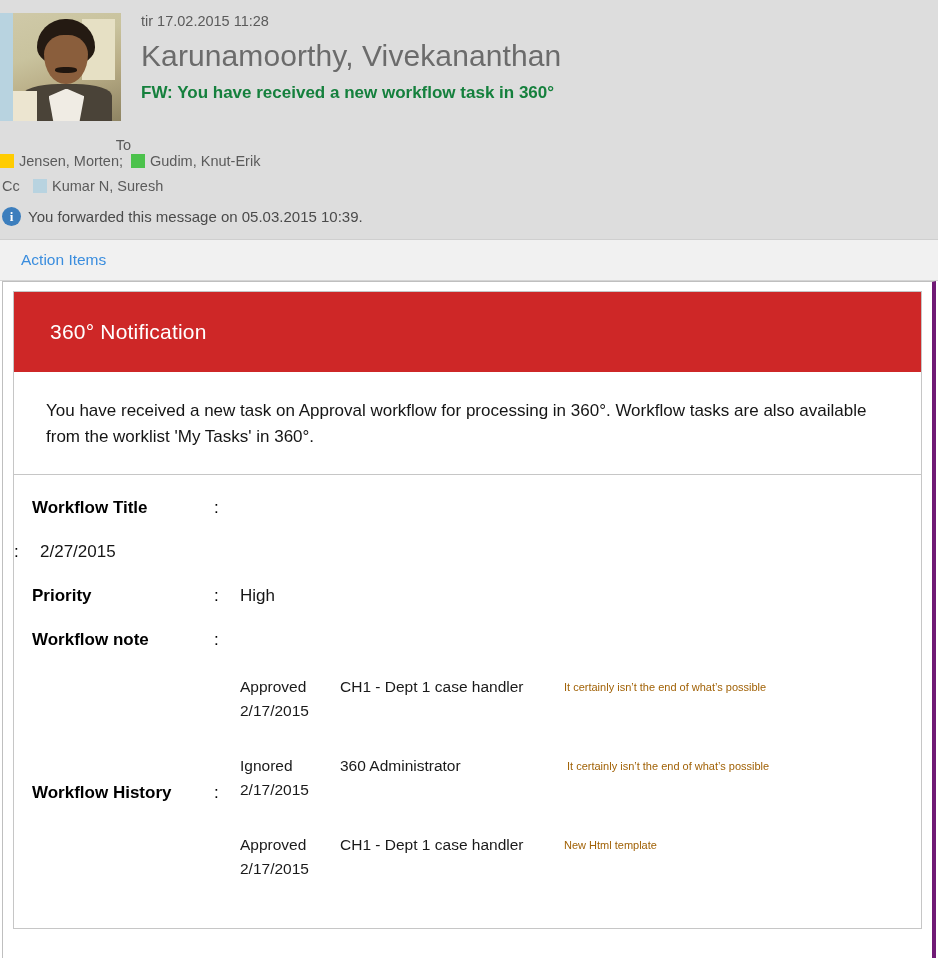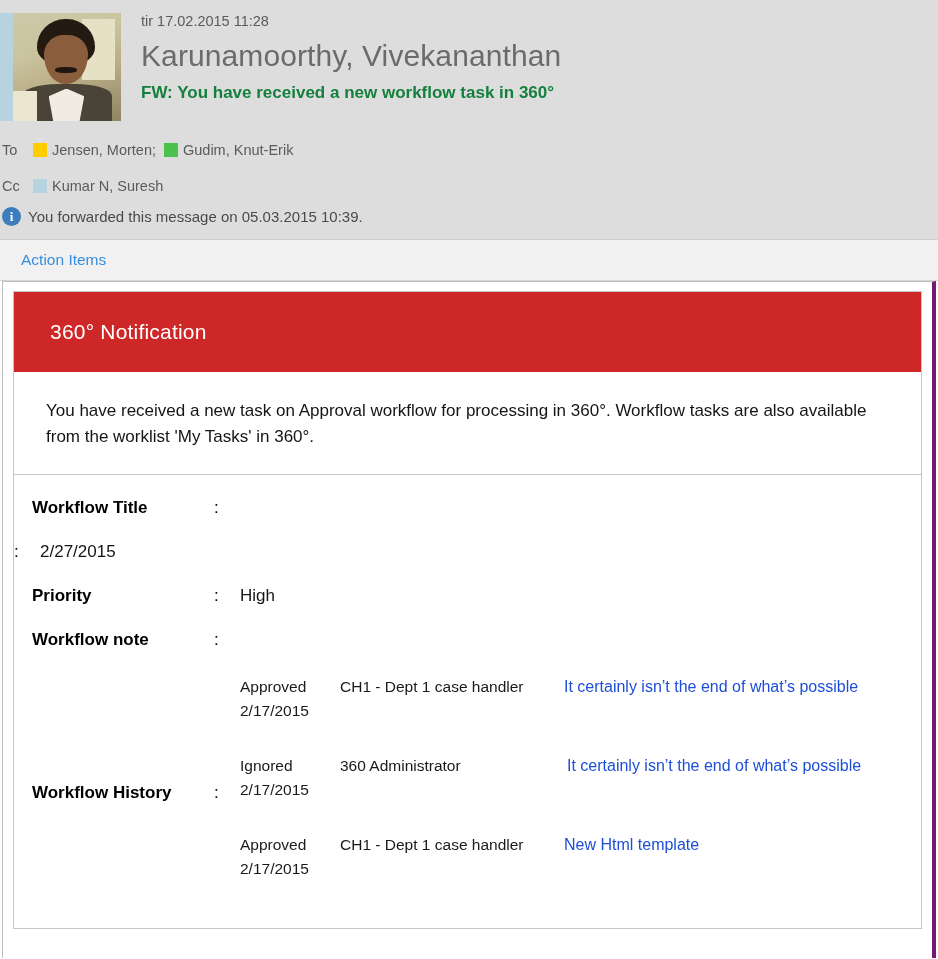--- a/index.html
+++ b/index.html
@@ -143,21 +143,21 @@
 
   .recip-row {
     position: absolute;
     left: 0;
     height: 26px;
     display: flex;
     align-items: center;
     font-size: 14.5px;
     color: #5b5b5b;
   }
-  .recip-row.to { top: 137px; }
+  .recip-row.to { top: 137px; flex-direction: column; }
   .recip-row.cc { top: 173px; }
 
   .recip-label {
     width: 33px;
     padding-left: 2px;
     box-sizing: border-box;
     color: #5b5b5b;
     font-size: 14.5px;
   }
   .recip-names {
@@ -312,22 +312,22 @@
     color: #1a1a1a;
     line-height: 24px;
   }
   .hist-actor {
     width: 224px;
     font-size: 15.5px;
     color: #1a1a1a;
     line-height: 24px;
   }
   .hist-comment {
-    font-size: 16px;
-    color: #1d4ed8;
+    font-size: 11px;
+    color: #a16207;
     line-height: 24px;
     white-space: nowrap;
   }
   .hist-comment.indent { padding-left: 3px; }
 </style>
 </head>
 <body>
 
 <div class="msg-header">
 

